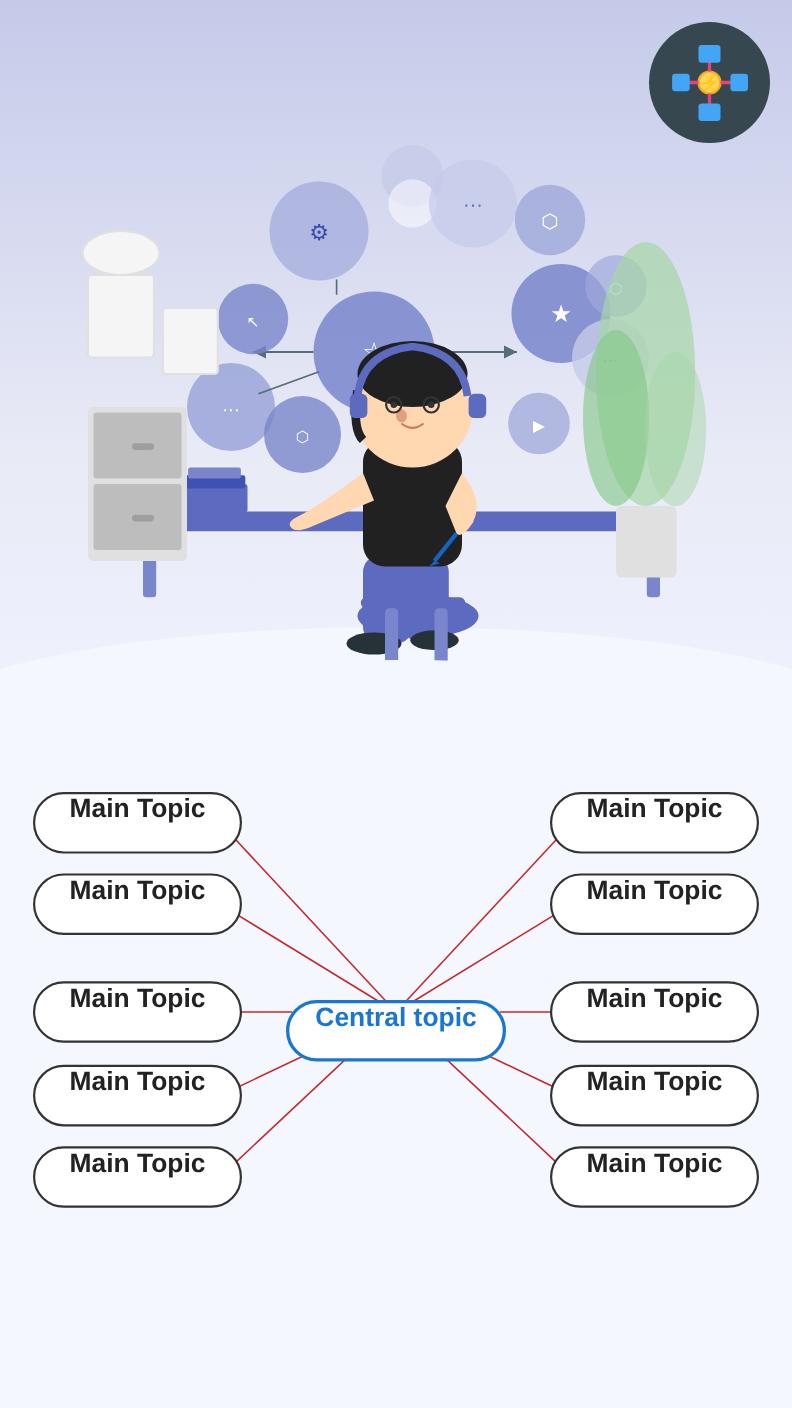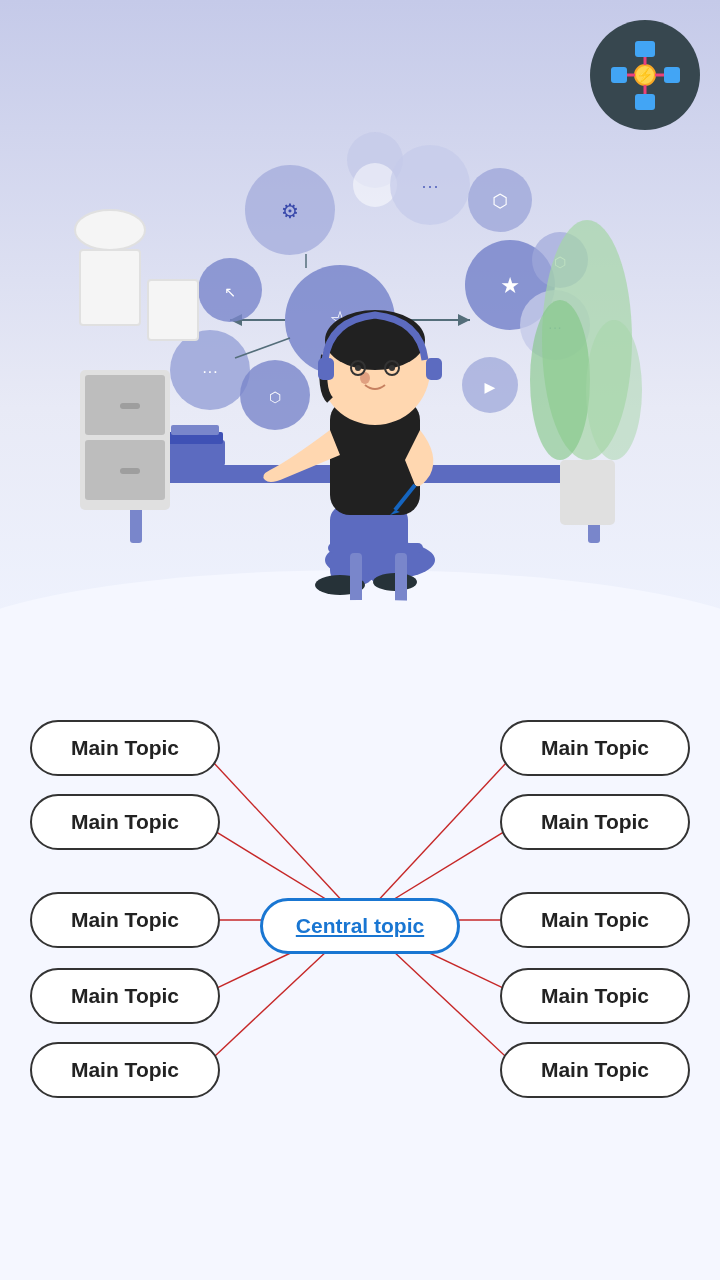--- a/index.html
+++ b/index.html
@@ -84,23 +84,22 @@
       width: 100%;
       height: 100%;
     }
 
     .topic-box {
       position: absolute;
       border: 2px solid #333;
       border-radius: 30px;
       background: #fff;
       display: flex;
-      align-items: center;
       justify-content: center;
-      font-size: 21px;
+      font-size: 24px;
       font-weight: 600;
       color: #222;
       width: 190px;
       height: 56px;
     }
 
     .topic-box.left {
       left: 10px;
     }
 
@@ -119,22 +118,21 @@
     }
 
     
     .row-1 { top: 10px; }
     .row-2 { top: 84px; }
     .row-3 { top: 182px; }
     .row-4 { top: 258px; }
     .row-5 { top: 332px; }
 
     .central-pos {
-      top: 188px;
-      text-decoration: underline;
+      top: 199px;
     }
   </style>
 </head>
 <body>
 
 <div class="top-section">
 
   <div class="logo-circle">
     <svg width="75" height="75" viewBox="0 0 75 75">
 

